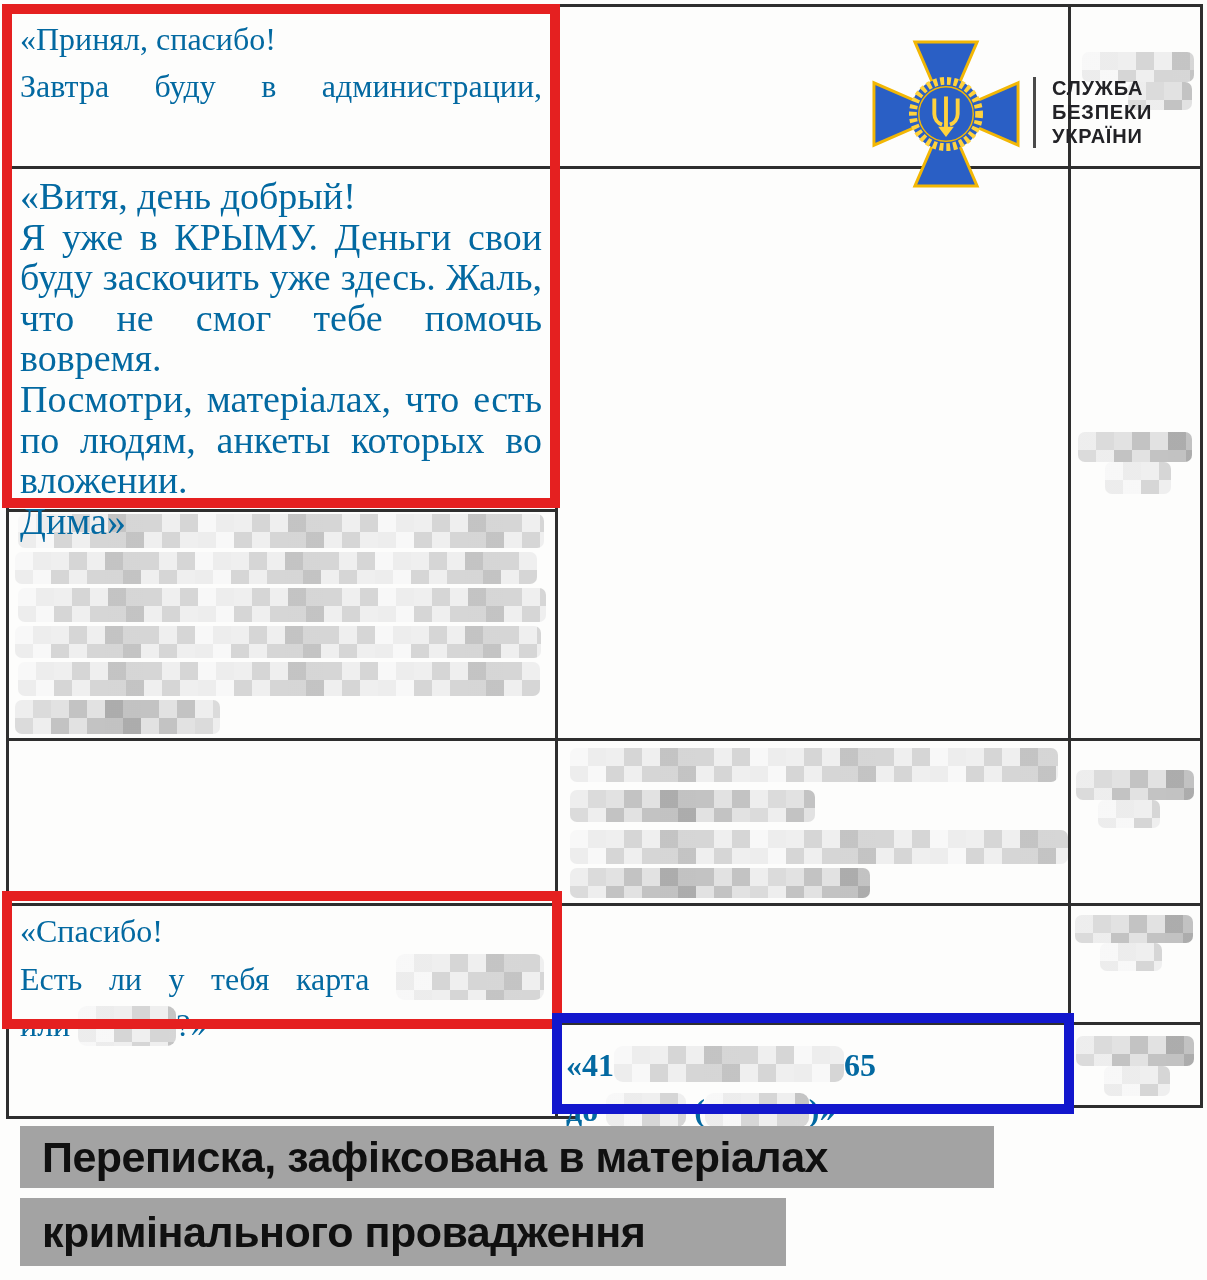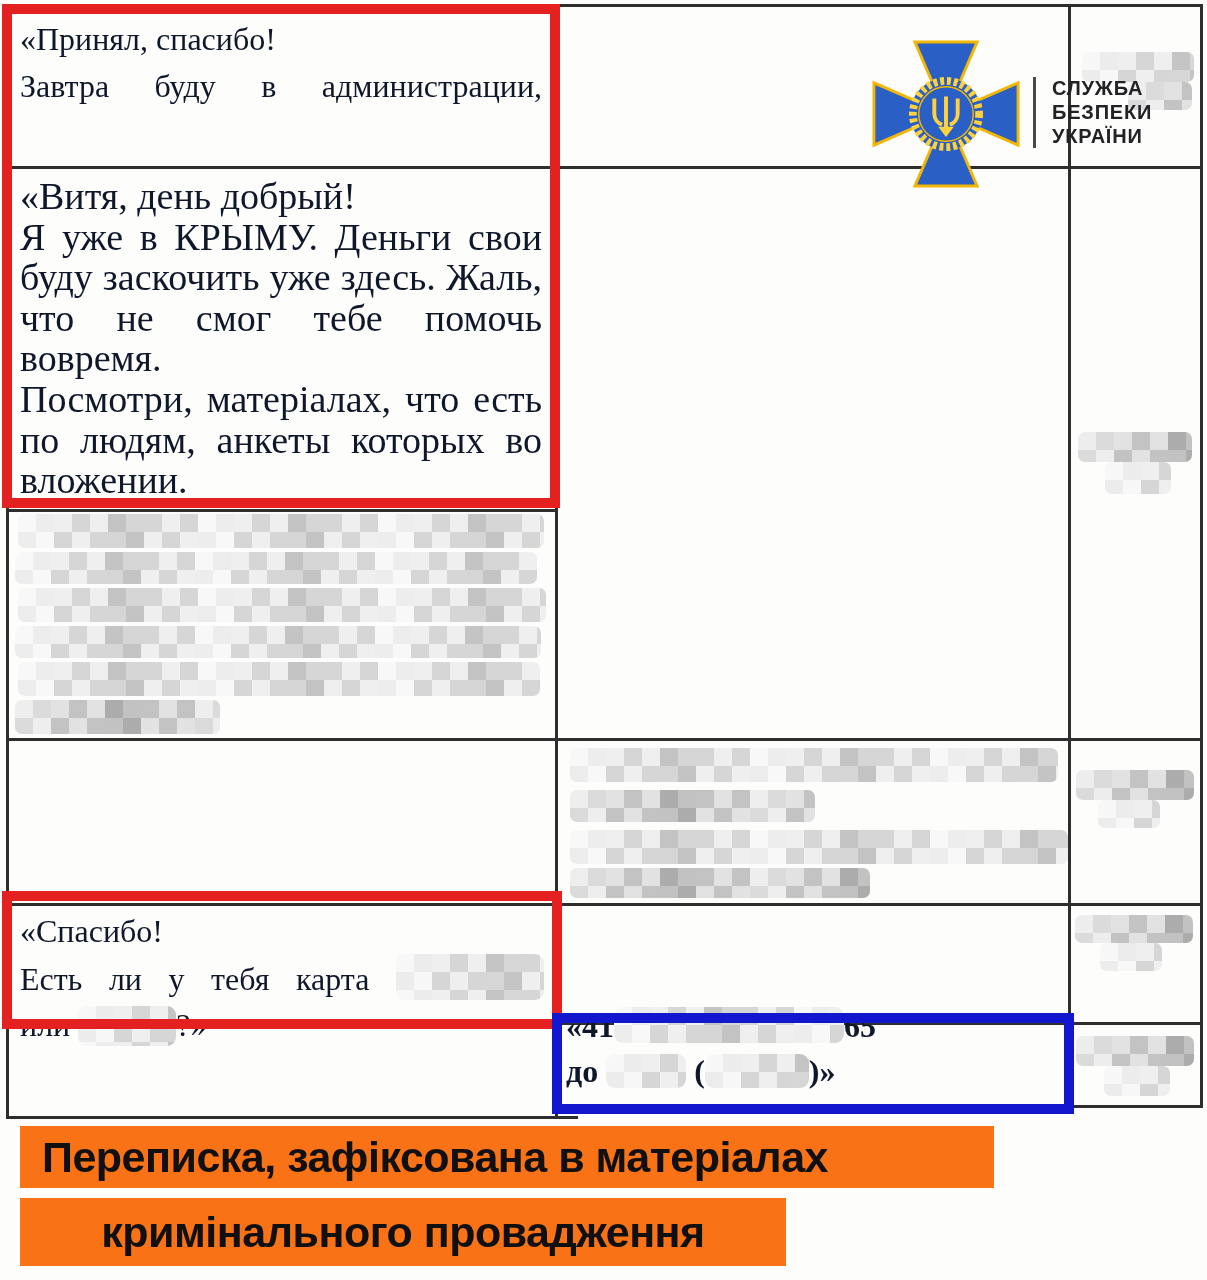--- a/index.html
+++ b/index.html
@@ -42,54 +42,54 @@
     background-position:0 0,0 0,18px 18px;
   }
   .iblob{
     position:static;
     display:inline-block;
     border-radius:9px;
     vertical-align:-10px;
   }
 
   
-  .msg{position:absolute;color:#0f172a;}
+  .msg{position:absolute;color:#0369a1;}
   .msg .ln{white-space:nowrap;}
   .msg .ln.just{white-space:normal;text-align:justify;text-align-last:justify;}
   .m1{left:20px;top:16px;width:522px;font-size:32px;line-height:47px;}
   .m2{left:20px;top:176px;width:522px;font-size:38px;line-height:40.6px;}
   .m3{left:20px;top:908px;width:524px;font-size:32px;line-height:46px;}
-  .m4{left:566px;top:1004px;width:492px;font-size:32px;line-height:45px;font-weight:700;}
+  .m4{left:566px;top:1043px;width:492px;font-size:32px;line-height:45px;font-weight:700;}
 
   
   .sbu-cross{position:absolute;left:872px;top:40px;width:148px;height:148px;}
   .sbu-sep{position:absolute;left:1033px;top:77px;width:3px;height:71px;background:#4a4a4a;}
   .sbu-name{
     position:absolute;left:1052px;top:76px;
     font-family:"Liberation Sans","DejaVu Sans",sans-serif;
     font-weight:800;font-size:20px;line-height:24px;
     letter-spacing:0.8px;color:#222226;
   }
 
   
   .cap{
     position:absolute;
-    background:#f97316;
+    background:#a3a3a3;
     color:#101010;
     font-family:"Liberation Sans","DejaVu Sans",sans-serif;
     font-weight:700;
     font-size:43px;
     letter-spacing:-0.5px;
     display:flex;align-items:center;
     padding:16px 22px;
     box-sizing:border-box;
     white-space:nowrap;
   }
   .cap1{left:20px;top:1126px;width:974px;height:62px;}
-  .cap2{left:20px;top:1198px;width:766px;height:68px;justify-content:center;}
+  .cap2{left:20px;top:1198px;width:766px;height:68px;}
 </style>
 </head>
 <body>
 
 <div id="canvas">
 
   <div class="hline" style="left:6px;top:4px;width:1197px;"></div>
   <div class="hline" style="left:6px;top:166px;width:1197px;"></div>
   <div class="hline" style="left:6px;top:509px;width:552px;"></div>
   <div class="hline" style="left:6px;top:738px;width:1197px;"></div>
@@ -135,20 +135,21 @@
   </div>
 
   <div class="msg m2">
     <div class="ln">«Витя, день добрый!</div>
     <div class="ln just">Я уже в КРЫМУ. Деньги свои</div>
     <div class="ln just">буду заскочить уже здесь. Жаль,</div>
     <div class="ln just">что не смог тебе помочь вовремя.</div>
     <div class="ln just">Посмотри, матеріалах, что есть</div>
     <div class="ln just">по людям, анкеты которых во</div>
     <div class="ln">вложении.</div>
+    <div class="ln">Дима»</div>
   </div>
 
   <div class="msg m3">
     <div class="ln">«Спасибо!</div>
     <div class="ln just"><span>Есть ли у тебя карта</span> <span class="pix iblob" style="width:148px;height:46px;"></span></div>
     <div class="ln"><span>или</span> <span class="pix iblob" style="width:98px;height:40px;"></span><span>?»</span></div>
   </div>
 
   <div class="msg m4">
     <div class="ln"><span>«41</span><span class="pix iblob" style="width:230px;height:36px;vertical-align:-6px;"></span><span>65</span></div>

